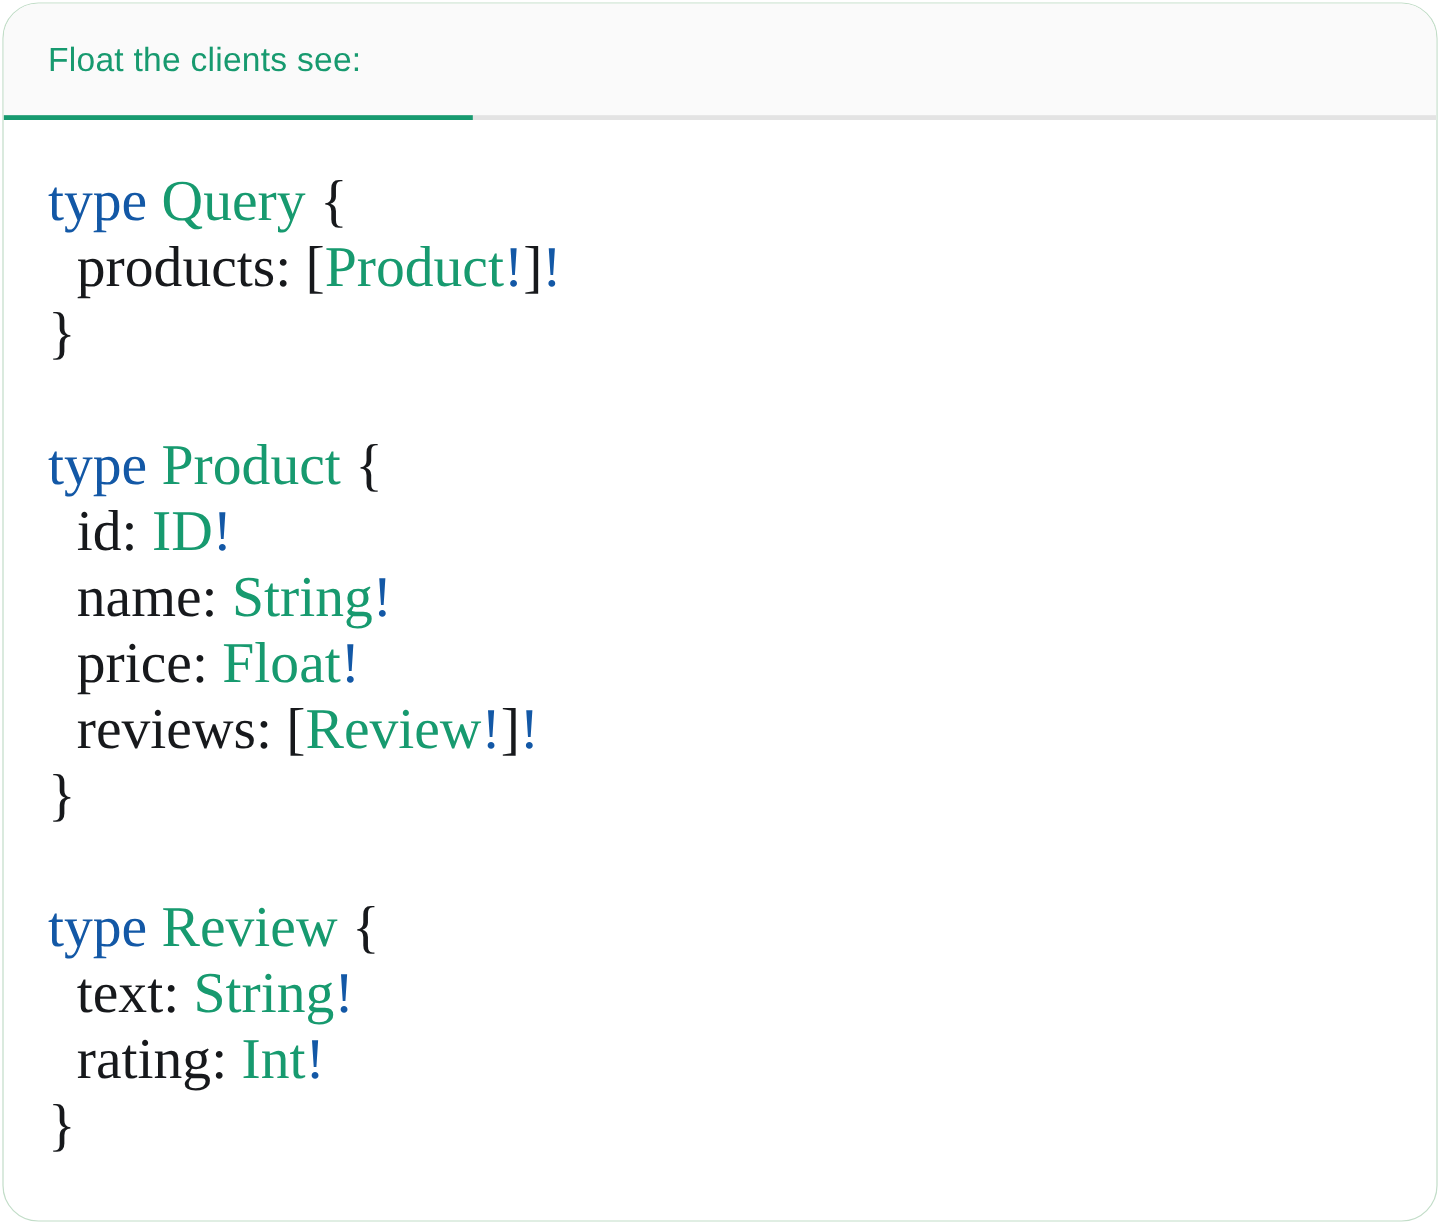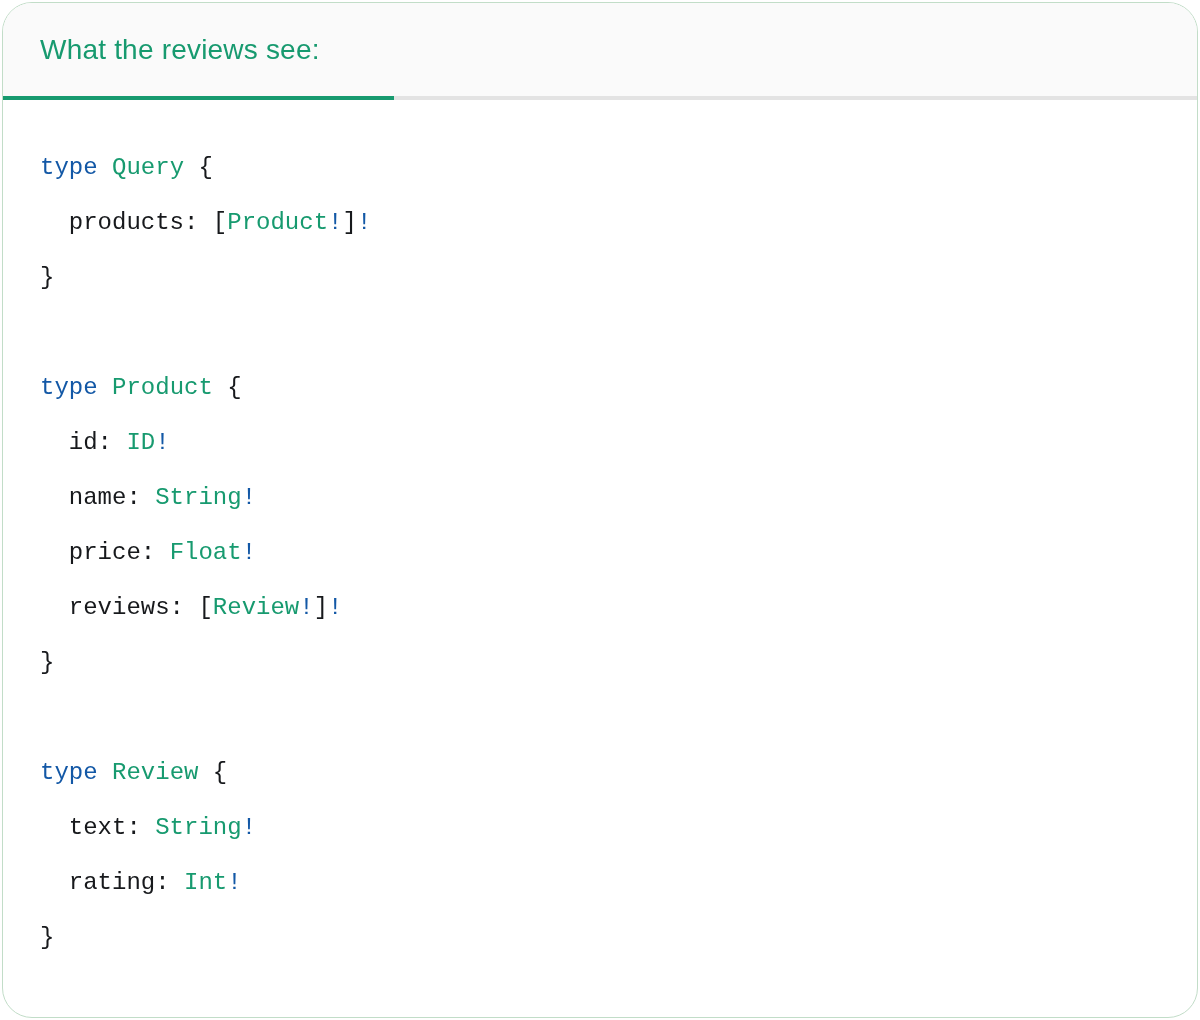--- a/index.html
+++ b/index.html
@@ -39,37 +39,37 @@
     background: var(--accent, #179a6f);
   }
   .tab-label {
     color: var(--accent, #179a6f);
     font-size: 28px;
     font-weight: 500;
     letter-spacing: 0.2px;
   }
   .code {
     padding: 40px 30px 0 37px;
-    font-family: Liberation Mono, monospace;
-    font-size: 24px;
+    font-family: Liberation Serif, serif;
+    font-size: 48px;
     line-height: 55px;
     color: var(--plain, #17191c);
   }
   .code-line {
     white-space: pre;
     min-height: 55px;
   }
   .tok-keyword  { color: var(--keyword, #1358a6); }
   .tok-typename { color: var(--accent, #179a6f); }
   .tok-bang     { color: var(--keyword, #1358a6); }
   .tok-plain    { color: var(--plain, #17191c); }
 </style>
 </head>
 <body>
 
 <div class="card">
   <div class="tab-bar">
     <div class="tab">
-      <span class="tab-label">What the reviews see:</span>
+      <span class="tab-label">Float the clients see:</span>
     </div>
   </div>
   <pre class="code"><div class="code-line"><span class="tok-keyword">type</span><span class="tok-plain"> </span><span class="tok-typename">Query</span><span class="tok-plain"> {</span></div><div class="code-line"><span class="tok-plain">  products: [</span><span class="tok-typename">Product</span><span class="tok-bang">!</span><span class="tok-plain">]</span><span class="tok-bang">!</span></div><div class="code-line"><span class="tok-plain">}</span></div><div class="code-line">&nbsp;</div><div class="code-line"><span class="tok-keyword">type</span><span class="tok-plain"> </span><span class="tok-typename">Product</span><span class="tok-plain"> {</span></div><div class="code-line"><span class="tok-plain">  id: </span><span class="tok-typename">ID</span><span class="tok-bang">!</span></div><div class="code-line"><span class="tok-plain">  name: </span><span class="tok-typename">String</span><span class="tok-bang">!</span></div><div class="code-line"><span class="tok-plain">  price: </span><span class="tok-typename">Float</span><span class="tok-bang">!</span></div><div class="code-line"><span class="tok-plain">  reviews: [</span><span class="tok-typename">Review</span><span class="tok-bang">!</span><span class="tok-plain">]</span><span class="tok-bang">!</span></div><div class="code-line"><span class="tok-plain">}</span></div><div class="code-line">&nbsp;</div><div class="code-line"><span class="tok-keyword">type</span><span class="tok-plain"> </span><span class="tok-typename">Review</span><span class="tok-plain"> {</span></div><div class="code-line"><span class="tok-plain">  text: </span><span class="tok-typename">String</span><span class="tok-bang">!</span></div><div class="code-line"><span class="tok-plain">  rating: </span><span class="tok-typename">Int</span><span class="tok-bang">!</span></div><div class="code-line"><span class="tok-plain">}</span></div></pre>
 </div>
 
 </body></html>

